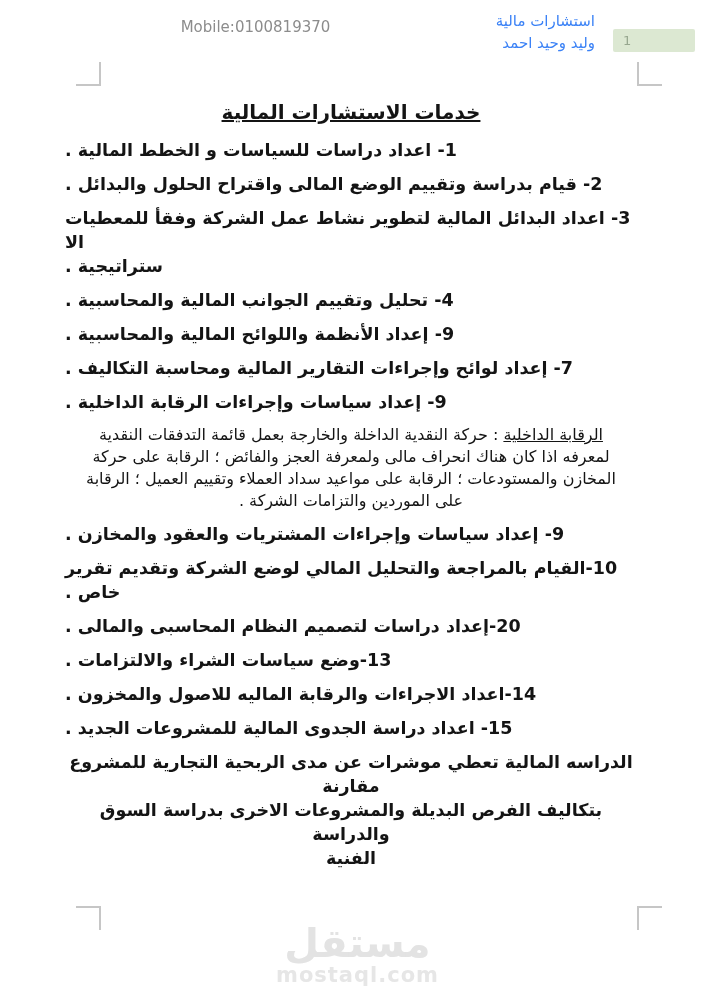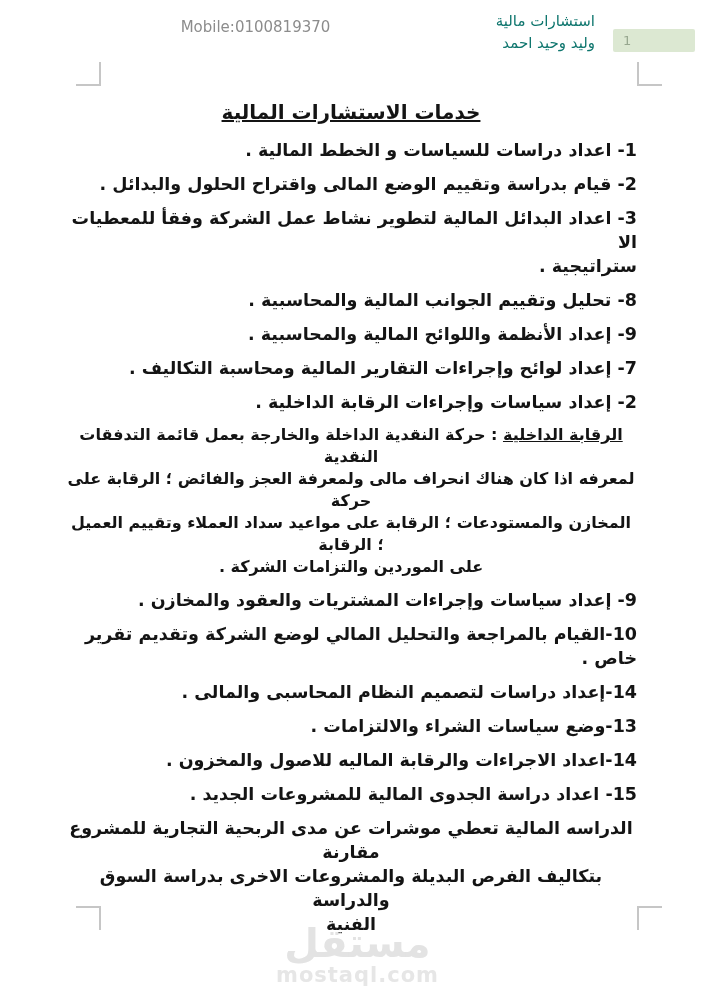--- a/index.html
+++ b/index.html
@@ -3,39 +3,39 @@
 <meta charset="utf-8">
 <style>
   html,body { margin:0; padding:0; }
   body { width:715px; height:999px; background:#fff; font-family:"DejaVu Sans",sans-serif; }
   .page { position:relative; width:695px; height:999px; background:#ffffff; overflow:hidden; }
 
   
   .hdr-left { position:absolute; left:108px; top:16px; width:295px; text-align:center;
               color:#8c8c8c; font-size:15px; line-height:22px; font-family:"DejaVu Sans",sans-serif; }
   .hdr-right { position:absolute; right:100px; top:10px; text-align:right; direction:rtl;
-               color:#0f766e; font-size:15px; line-height:22px; }
+               color:#3b82f6; font-size:15px; line-height:22px; }
   .page-badge { position:absolute; right:0; top:29px; width:82px; height:23px;
                 background:#dce8d2; border-radius:2px; color:#97a78f; font-size:13px;
                 line-height:23px; text-align:left; padding-left:10px; box-sizing:border-box; }
 
   
   .crop { position:absolute; width:23px; height:22px; }
   .crop-tl { left:76px;  top:62px;  border-right:2px solid #c6c6c6;  border-bottom:2px solid #c6c6c6; }
   .crop-tr { left:637px; top:62px;  border-left:2px solid #c6c6c6;   border-bottom:2px solid #c6c6c6; }
   .crop-bl { left:76px;  top:906px; border-right:2px solid #c6c6c6;  border-top:2px solid #c6c6c6; }
   .crop-br { left:637px; top:906px; border-left:2px solid #c6c6c6;   border-top:2px solid #c6c6c6; }
 
   
   .content { position:absolute; left:65px; top:84px; width:572px; direction:rtl; color:#141414; }
   .doc-title { text-align:center; font-size:20px; font-weight:bold; text-decoration:underline;
                margin:16px 0 14px 0; }
-  .item { font-size:17.5px; font-weight:bold; text-align:right; line-height:24px;
+  .item { font-size:17.5px; font-weight:bold; text-align:left; line-height:24px;
           margin:0 0 10px 0; white-space:pre-line; }
-  .para-ic { font-size:16px; font-weight:bold; text-align:center; line-height:22px;
+  .para-ic { font-size:16px; font-weight:normal; text-align:center; line-height:22px;
              margin:4px 0 10px 0; white-space:pre-line; }
   .para-ic .lead { text-decoration:underline; }
   .para-fs { font-size:17.5px; font-weight:bold; text-align:center; line-height:24px;
              margin:6px 0 12px 0; white-space:pre-line; }
 
   
   .watermark { position:absolute; left:0; top:922px; width:715px; text-align:center; pointer-events:none; }
   .wm-logo { font-size:40px; font-weight:bold; color:#e3e3e3; line-height:42px; direction:rtl; }
   .wm-site { font-size:21px; font-weight:bold; color:#e6e6e6; line-height:22px; letter-spacing:1px; }
 </style>
@@ -58,33 +58,33 @@
   <div class="crop crop-bl"></div>
   <div class="crop crop-br"></div>
 
   <div class="content">
     <div class="doc-title">خدمات الاستشارات المالية</div>
 
     <div class="item">1- اعداد دراسات للسياسات و الخطط المالية .</div>
     <div class="item">2- قيام بدراسة وتقييم الوضع المالى واقتراح الحلول والبدائل .</div>
     <div class="item">3- اعداد البدائل المالية لتطوير نشاط عمل الشركة وفقأ للمعطيات الا
 ستراتيجية .</div>
-    <div class="item">8- تحليل وتقييم الجوانب المالية والمحاسبية .</div>
+    <div class="item">4- تحليل وتقييم الجوانب المالية والمحاسبية .</div>
     <div class="item">9- إعداد الأنظمة واللوائح المالية والمحاسبية .</div>
     <div class="item">7- إعداد لوائح وإجراءات التقارير المالية ومحاسبة التكاليف .</div>
-    <div class="item">2- إعداد سياسات وإجراءات الرقابة الداخلية .</div>
+    <div class="item">9- إعداد سياسات وإجراءات الرقابة الداخلية .</div>
 
     <div class="para-ic"><span class="lead">الرقابة الداخلية</span><span> : حركة النقدية الداخلة والخارجة بعمل قائمة التدفقات النقدية
 لمعرفه اذا كان هناك انحراف مالى ولمعرفة العجز والفائض ؛ الرقابة على حركة
 المخازن والمستودعات ؛ الرقابة على مواعيد سداد العملاء وتقييم العميل ؛ الرقابة
 على الموردين والتزامات الشركة .</span></div>
 
     <div class="item">9- إعداد سياسات وإجراءات المشتريات والعقود والمخازن .</div>
     <div class="item">10-القيام بالمراجعة والتحليل المالي لوضع الشركة وتقديم تقرير خاص .</div>
-    <div class="item">14-إعداد دراسات لتصميم النظام المحاسبى والمالى .</div>
+    <div class="item">20-إعداد دراسات لتصميم النظام المحاسبى والمالى .</div>
     <div class="item">13-وضع سياسات الشراء والالتزامات .</div>
     <div class="item">14-اعداد الاجراءات والرقابة الماليه للاصول والمخزون .</div>
     <div class="item">15- اعداد دراسة الجدوى المالية للمشروعات الجديد .</div>
 
     <div class="para-fs">الدراسه المالية تعطي موشرات عن مدى الربحية التجارية للمشروع مقارنة
 بتكاليف الفرص البديلة والمشروعات الاخرى بدراسة السوق والدراسة
 الفنية</div>
 
   </div>
 

